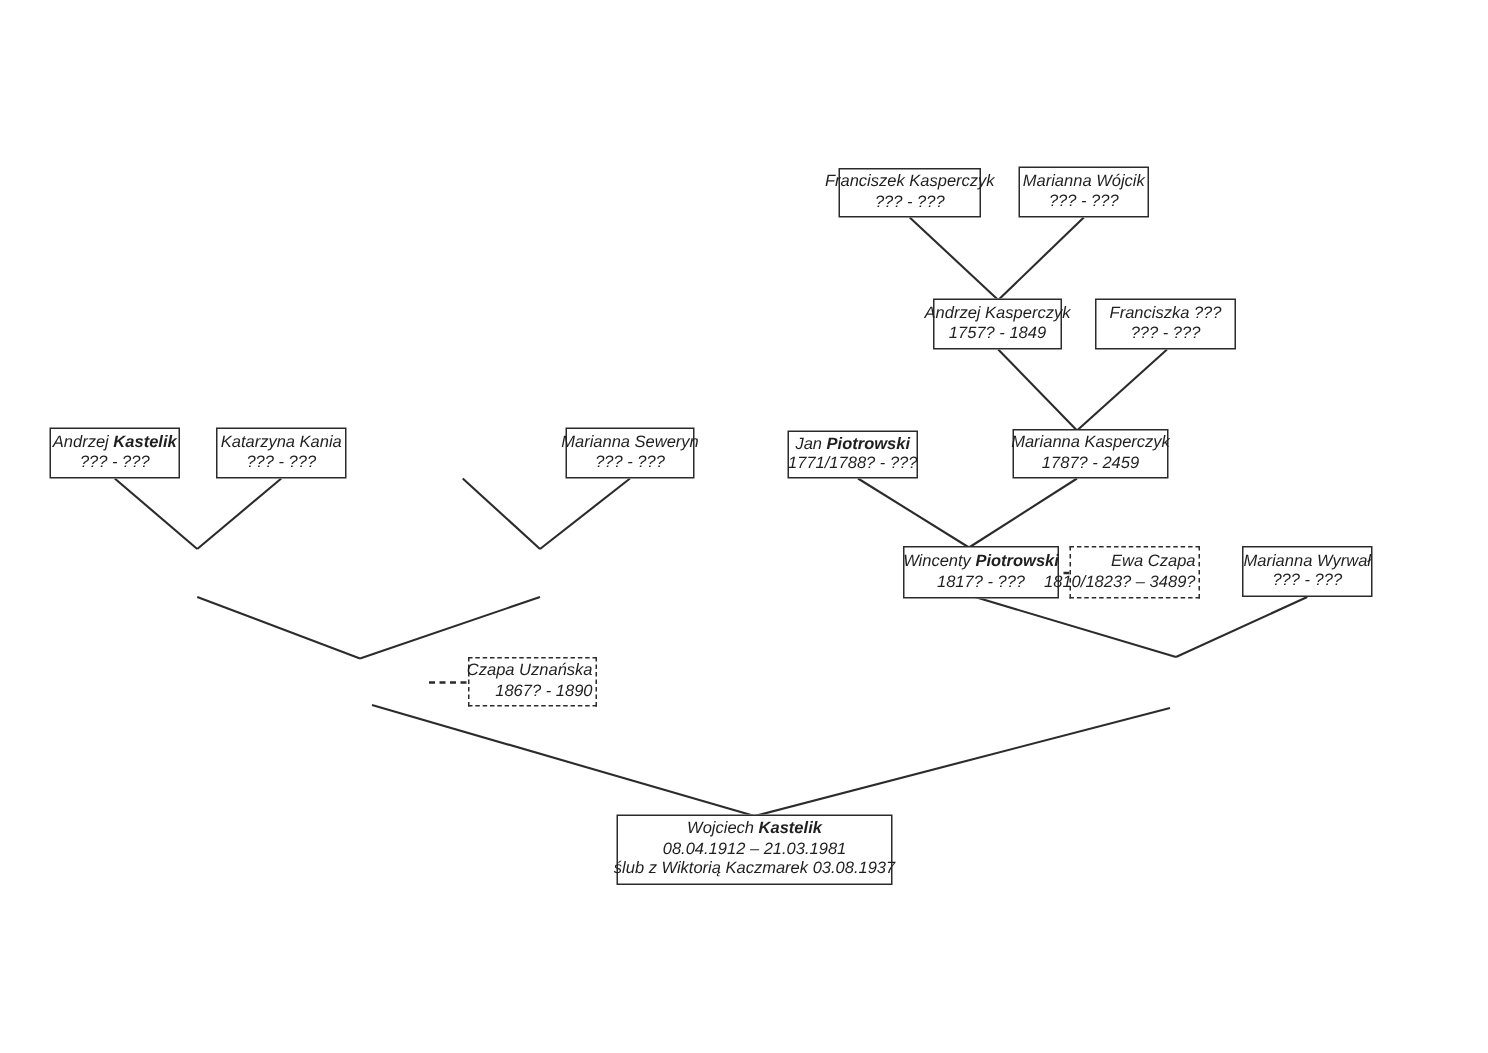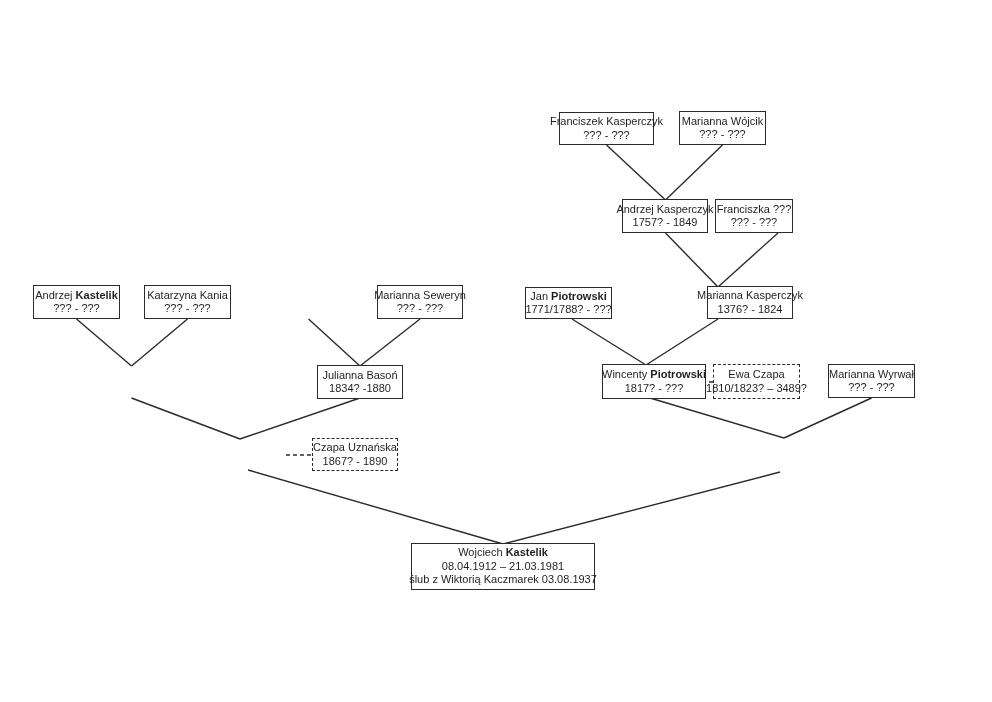--- a/index.html
+++ b/index.html
@@ -23,23 +23,25 @@
     border: 1.5px solid #2b2b2b;
     background: #ffffff;
     display: flex;
     flex-direction: column;
     justify-content: center;
     align-items: center;
     text-align: center;
     font-size: 11px;
     line-height: 13.5px;
     padding: 1px 2px;
+    font-style: italic;
   }
   .node.dashed {
     border-style: dashed;
+    align-items: flex-end;
   }
   .node .b { font-weight: bold; }
   .nm, .dt, .nt { white-space: nowrap; }
 </style>
 </head>
 <body>
 
 <div id="canvas">
 
   <svg id="wires" viewBox="0 0 992 702" xmlns="http://www.w3.org/2000/svg">
@@ -73,51 +75,47 @@
   </div>
   <div class="node" style="left:679px;top:111px;width:87px;height:34px">
     <div class="nm"><span>Marianna Wójcik</span><span class="b"></span></div>
     <div class="dt">??? - ???</div>
   </div>
 
   <div class="node" style="left:622px;top:199px;width:86px;height:34px">
     <div class="nm"><span>Andrzej Kasperczyk</span><span class="b"></span></div>
     <div class="dt">1757? - 1849</div>
   </div>
-  <div class="node" style="left:715px;top:199px;width:78px;height:34px">
+  <div class="node" style="left:730px;top:199px;width:94px;height:34px">
     <div class="nm"><span>Franciszka ???</span><span class="b"></span></div>
     <div class="dt">??? - ???</div>
   </div>
 
   <div class="node" style="left:525px;top:287px;width:87px;height:32px">
     <div class="nm"><span>Jan </span><span class="b">Piotrowski</span></div>
     <div class="dt">1771/1788? - ???</div>
   </div>
-  <div class="node" style="left:707px;top:286px;width:86px;height:33px">
+  <div class="node" style="left:675px;top:286px;width:104px;height:33px">
     <div class="nm"><span>Marianna Kasperczyk</span><span class="b"></span></div>
-    <div class="dt">1376? - 1824</div>
+    <div class="dt">1787? - 2459</div>
   </div>
 
   <div class="node" style="left:33px;top:285px;width:87px;height:34px">
     <div class="nm"><span>Andrzej </span><span class="b">Kastelik</span></div>
     <div class="dt">??? - ???</div>
   </div>
   <div class="node" style="left:144px;top:285px;width:87px;height:34px">
     <div class="nm"><span>Katarzyna Kania</span><span class="b"></span></div>
     <div class="dt">??? - ???</div>
   </div>
   <div class="node" style="left:377px;top:285px;width:86px;height:34px">
     <div class="nm"><span>Marianna Seweryn</span><span class="b"></span></div>
     <div class="dt">??? - ???</div>
   </div>
 
-  <div class="node" style="left:317px;top:365px;width:86px;height:34px">
-    <div class="nm"><span>Julianna Basoń</span><span class="b"></span></div>
-    <div class="dt">1834? -1880</div>
-  </div>
   <div class="node" style="left:602px;top:364px;width:104px;height:35px">
     <div class="nm"><span>Wincenty </span><span class="b">Piotrowski</span></div>
     <div class="dt">1817? - ???</div>
   </div>
   <div class="node dashed" style="left:713px;top:364px;width:87px;height:35px">
     <div class="nm"><span>Ewa Czapa</span><span class="b"></span></div>
     <div class="dt">1810/1823? – 3489?</div>
   </div>
   <div class="node" style="left:828px;top:364px;width:87px;height:34px">
     <div class="nm"><span>Marianna Wyrwał</span><span class="b"></span></div>

